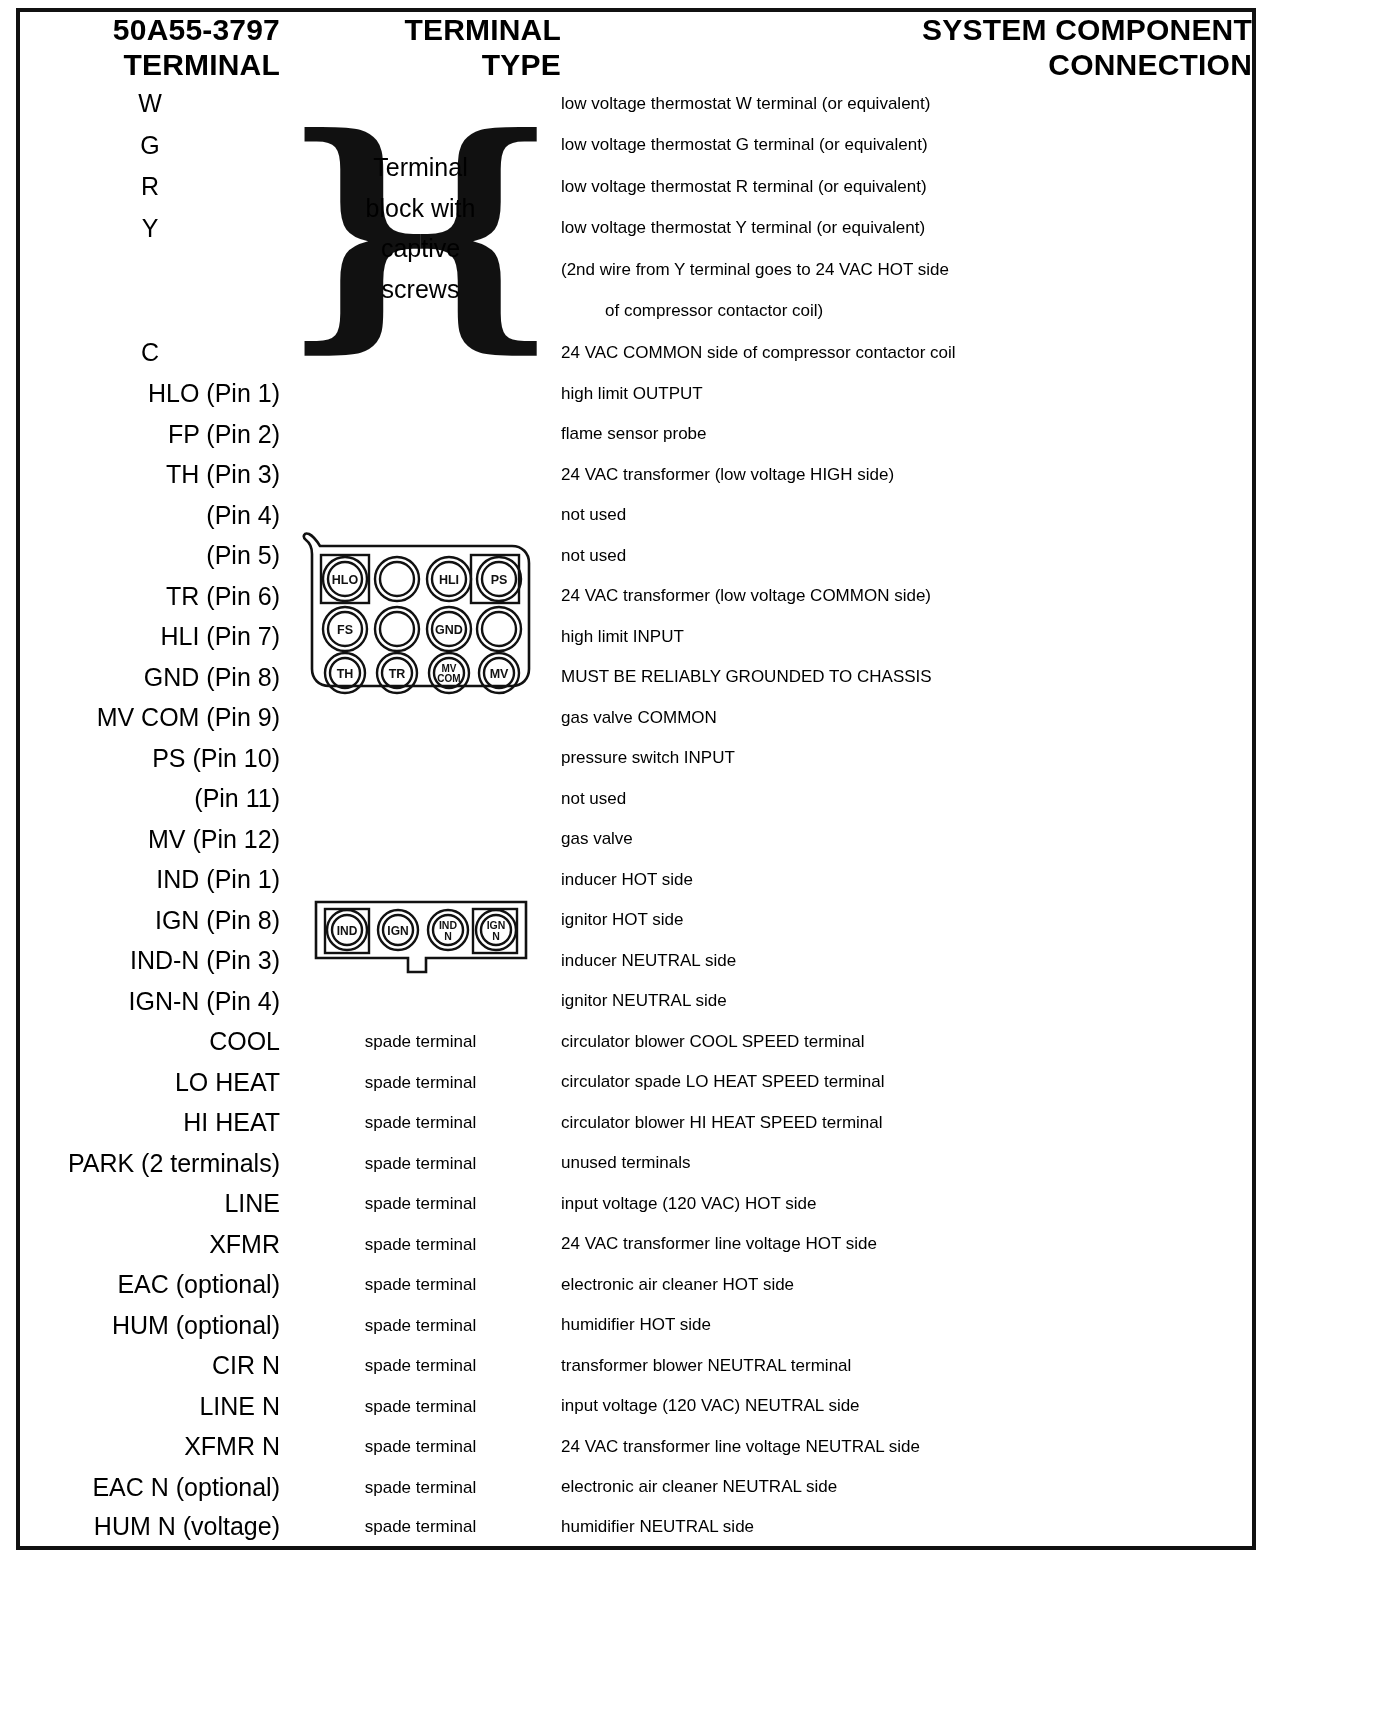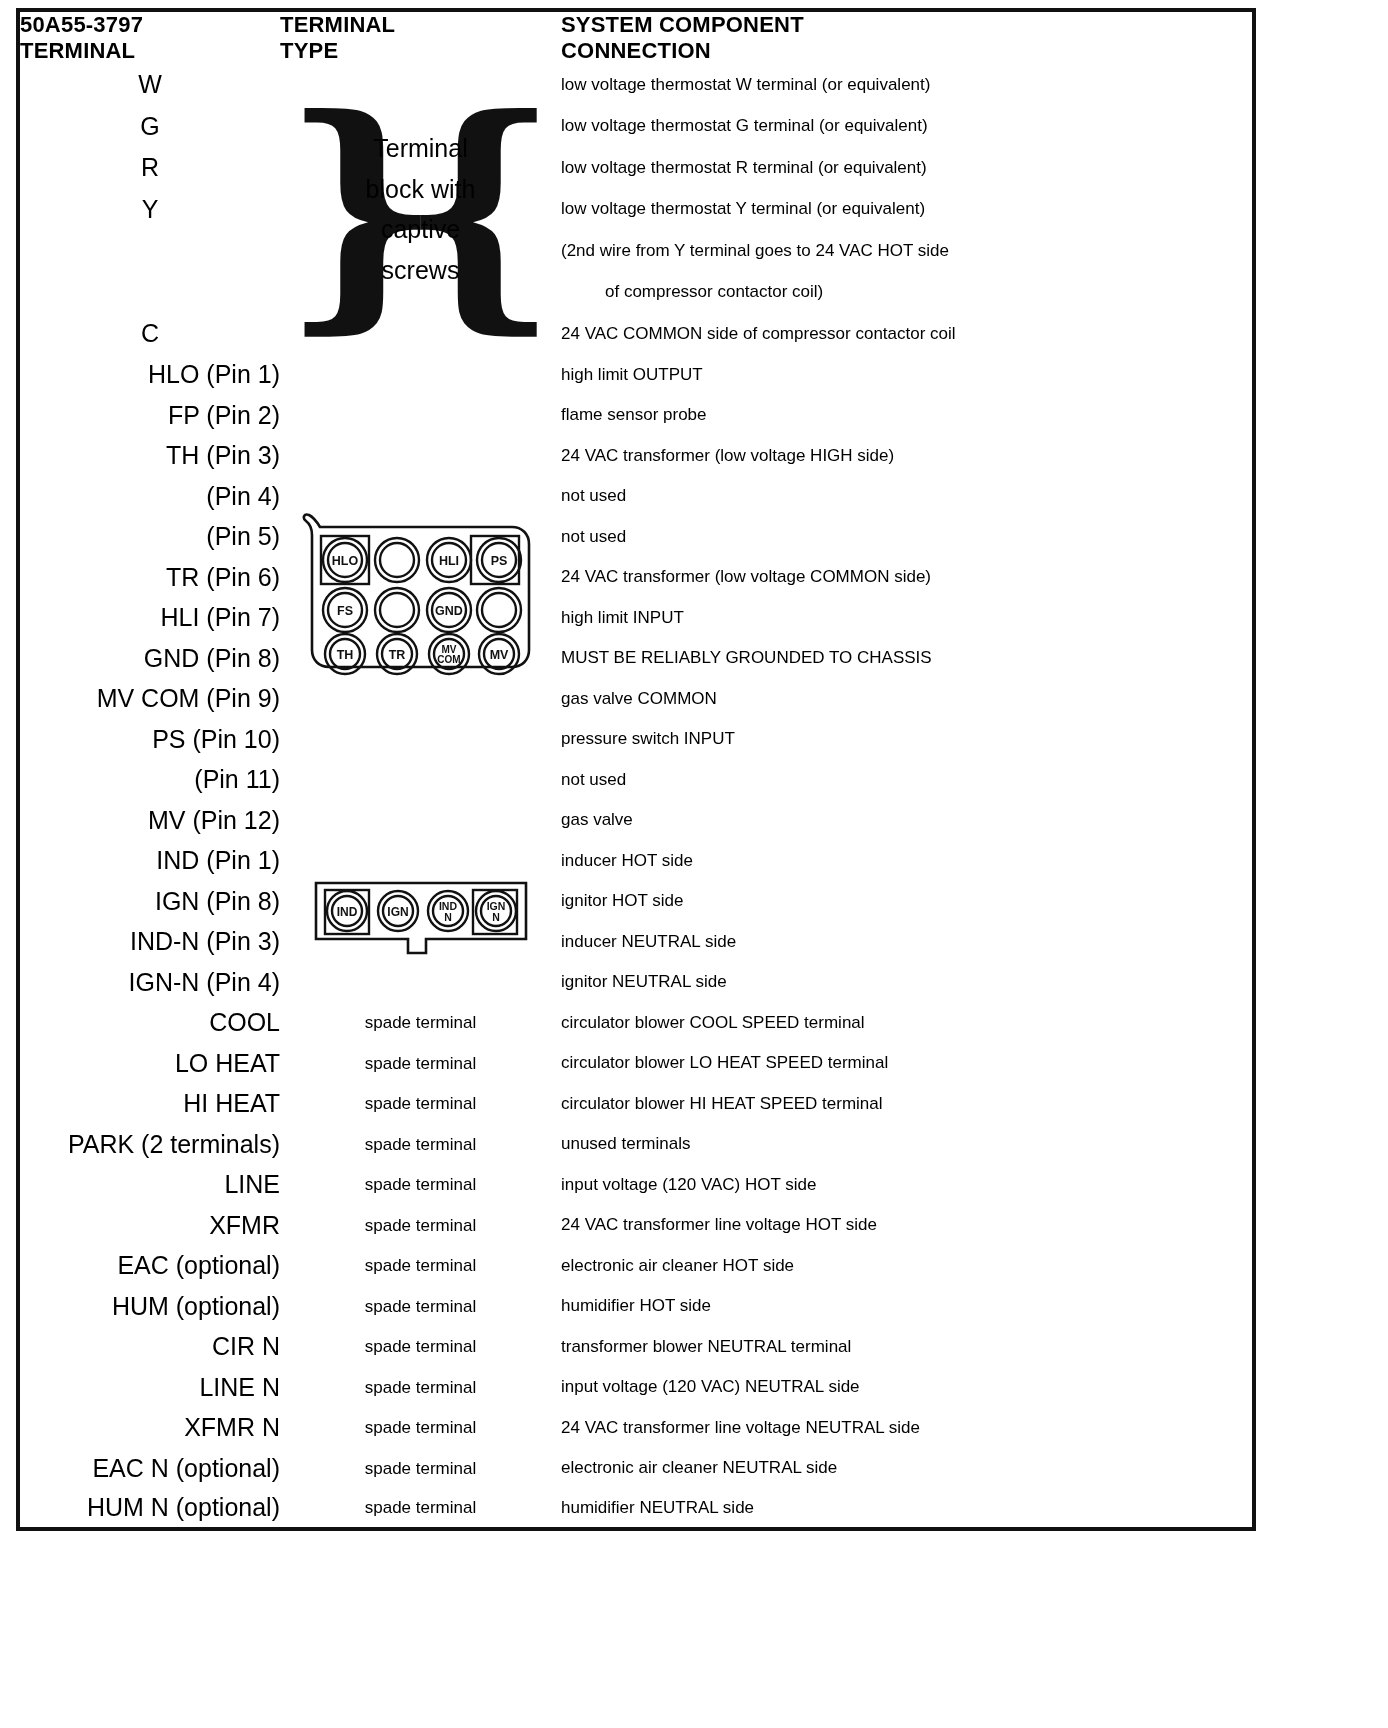--- a/index.html
+++ b/index.html
@@ -33,23 +33,23 @@
     vertical-align: middle;
   }
 
   
   .vsep-r { border-right: 3px solid #111; }
 
   
   .sec-top { border-top: 4px solid #111; }
 
   thead th {
-    font-size: 22px;
+    font-size: 30px;
     font-weight: bold;
-    text-align: left;
+    text-align: right;
     line-height: 1.18;
     padding: 7px 4px 9px 4px;
     letter-spacing: 0.2px;
   }
   thead tr { }
 
   .cell-term {
     text-align: right;
     font-size: 25px;
     padding: 0 12px 0 6px;
@@ -328,21 +328,21 @@
     </tr>
 
     <tr>
       <td class="cell-term sec-top vsep-r r40">COOL</td>
       <td class="cell-type sec-top vsep-r">spade terminal</td>
       <td class="cell-conn sec-top">circulator blower COOL SPEED terminal</td>
     </tr>
     <tr>
       <td class="cell-term sec-top vsep-r r40">LO HEAT</td>
       <td class="cell-type sec-top vsep-r">spade terminal</td>
-      <td class="cell-conn sec-top">circulator blower LO HEAT SPEED terminal</td>
+      <td class="cell-conn sec-top">circulator spade LO HEAT SPEED terminal</td>
     </tr>
     <tr>
       <td class="cell-term sec-top vsep-r r40">HI HEAT</td>
       <td class="cell-type sec-top vsep-r">spade terminal</td>
       <td class="cell-conn sec-top">circulator blower HI HEAT SPEED terminal</td>
     </tr>
     <tr>
       <td class="cell-term sec-top vsep-r r40">PARK (2 terminals)</td>
       <td class="cell-type sec-top vsep-r">spade terminal</td>
       <td class="cell-conn sec-top">unused  terminals</td>
@@ -381,20 +381,20 @@
       <td class="cell-term sec-top vsep-r r40">XFMR N</td>
       <td class="cell-type sec-top vsep-r">spade terminal</td>
       <td class="cell-conn sec-top">24 VAC transformer line voltage NEUTRAL side</td>
     </tr>
     <tr>
       <td class="cell-term sec-top vsep-r r40">EAC N (optional)</td>
       <td class="cell-type sec-top vsep-r">spade terminal</td>
       <td class="cell-conn sec-top">electronic air cleaner NEUTRAL side</td>
     </tr>
     <tr>
-      <td class="cell-term sec-top vsep-r r40">HUM N (optional)</td>
+      <td class="cell-term sec-top vsep-r r40">HUM N (voltage)</td>
       <td class="cell-type sec-top vsep-r">spade terminal</td>
       <td class="cell-conn sec-top">humidifier NEUTRAL side</td>
     </tr>
 
   </tbody>
 </table>
 </div>
 
 </body></html>

